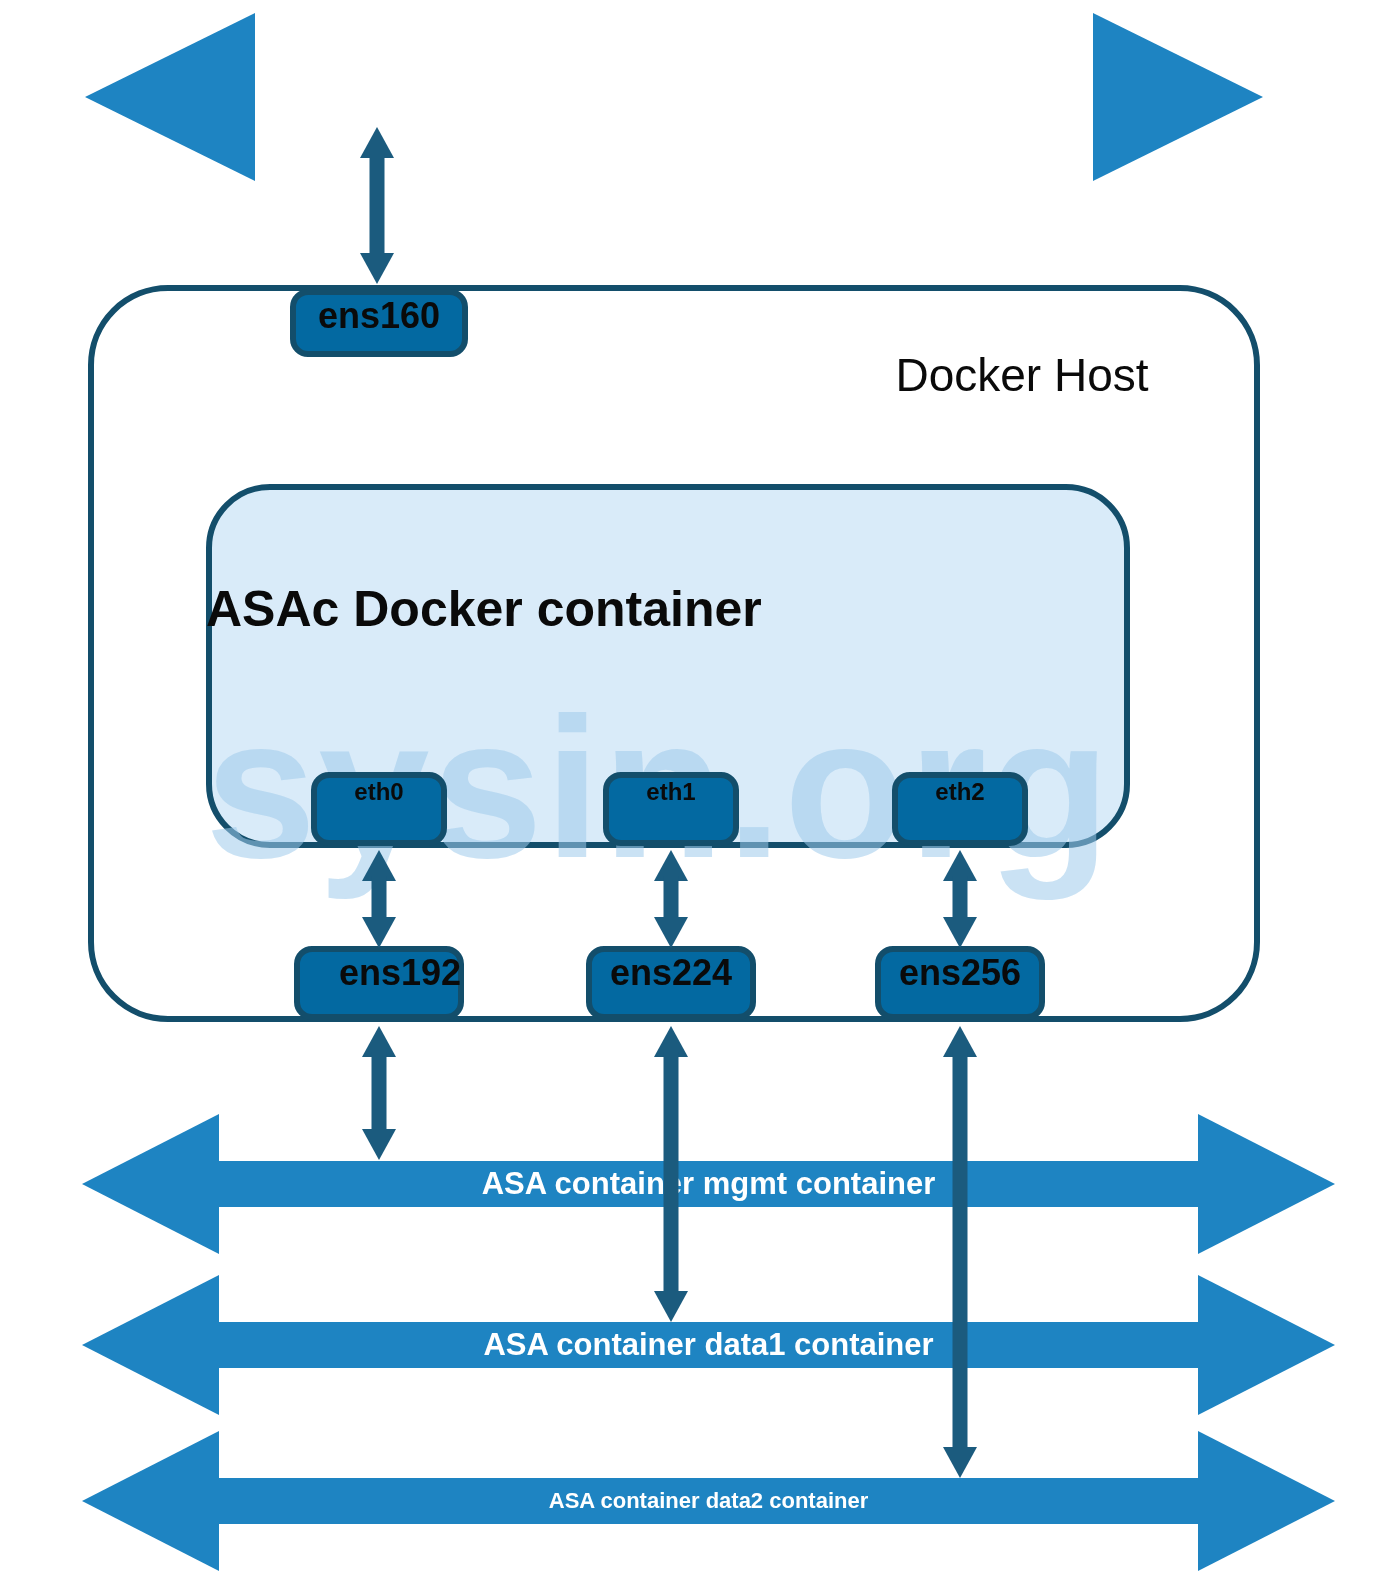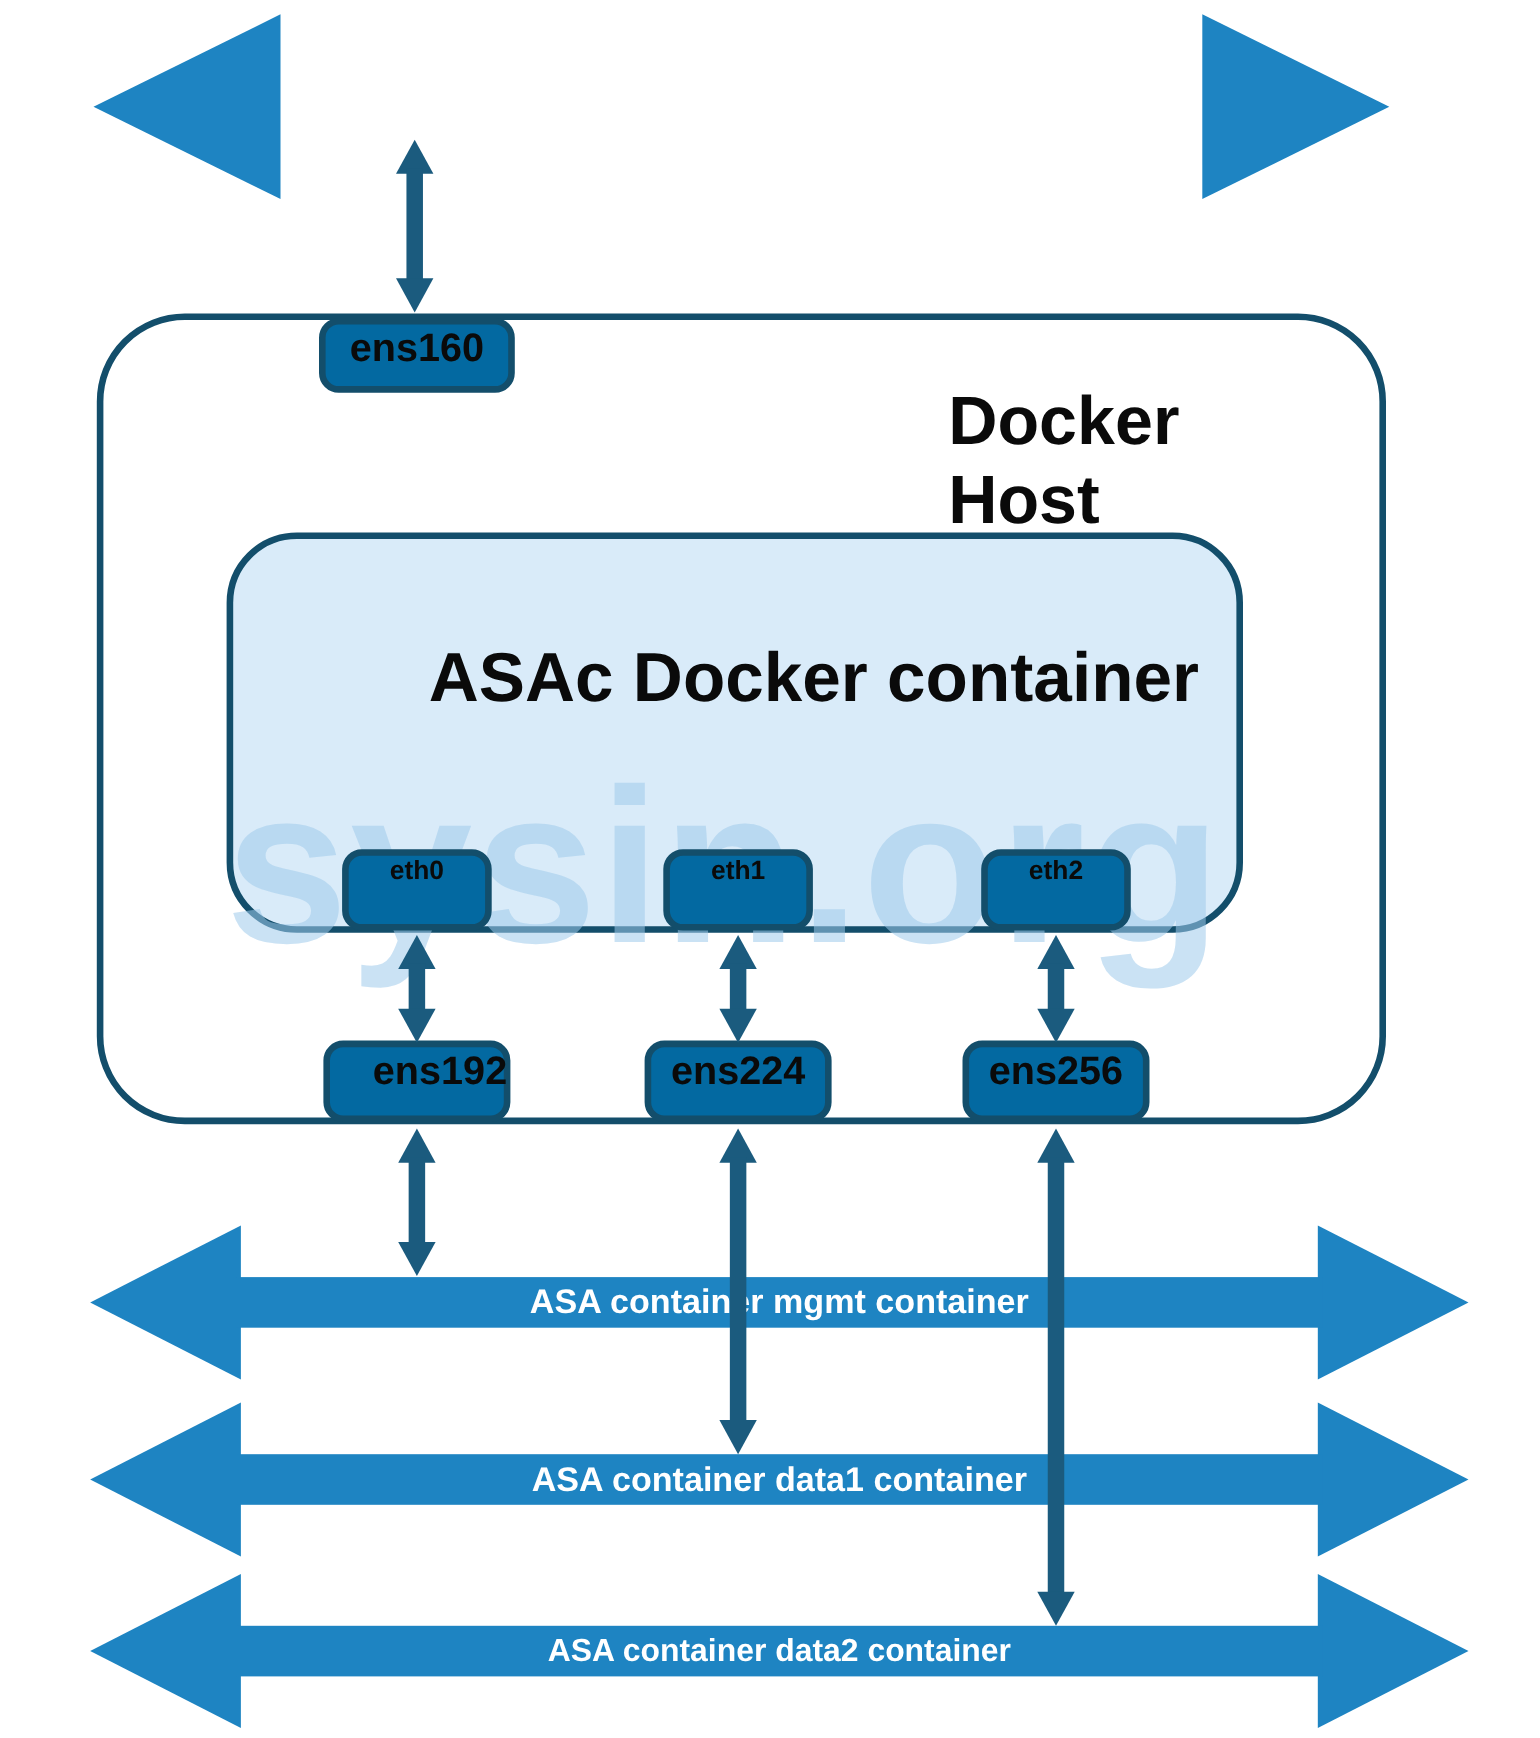--- a/index.html
+++ b/index.html
@@ -30,25 +30,25 @@
   .iface{
     position:absolute;background:#0369a1;border:6px solid #134e6b;
     border-radius:18px;box-sizing:border-box;z-index:5;
     display:flex;align-items:flex-start;justify-content:center;
     font-weight:bold;color:#0a0a0a;
   }
   .iface.eth{font-size:24px;}
   .iface.ens{font-size:36px;}
   .host-title{
     position:absolute;left:862px;top:348px;width:320px;z-index:5;
-    font-size:62px;font-weight:bold;color:#0a0a0a;
+    font-size:46px;font-weight:normal;color:#0a0a0a;text-align:center;
   }
   .asac-title{
     position:absolute;left:206px;top:580px;width:884px;z-index:5;
-    font-size:63px;font-weight:bold;color:#0a0a0a;text-align:right;
+    font-size:50px;font-weight:bold;color:#0a0a0a;text-align:left;
   }
   
   .harrow{position:absolute;z-index:4;}
   .harrow .tip{position:absolute;width:0;height:0;top:0;}
   .harrow .body{
     position:absolute;background:#1e84c2;
     display:flex;align-items:center;justify-content:center;
   }
   .harrow .lbl{
     color:#ffffff;font-weight:bold;white-space:nowrap;
@@ -167,17 +167,17 @@
     <div class="tip" style="right:0;border-top:70px solid transparent;border-bottom:70px solid transparent;border-left:137px solid #1e84c2;"></div>
     <div class="body" style="left:133px;right:133px;top:47px;height:46px;">
       <span class="lbl" style="font-size:31px;">ASA container data1 container</span>
     </div>
   </div>
 
   <div class="harrow" style="left:82px;top:1431px;width:1253px;height:140px;">
     <div class="tip" style="left:0;border-top:70px solid transparent;border-bottom:70px solid transparent;border-right:137px solid #1e84c2;"></div>
     <div class="tip" style="right:0;border-top:70px solid transparent;border-bottom:70px solid transparent;border-left:137px solid #1e84c2;"></div>
     <div class="body" style="left:133px;right:133px;top:47px;height:46px;">
-      <span class="lbl" style="font-size:29px;">ASA container data2 container</span>
+      <span class="lbl" style="font-size:22px;">ASA container data2 container</span>
     </div>
   </div>
 
 </div>
 
 </body></html>

